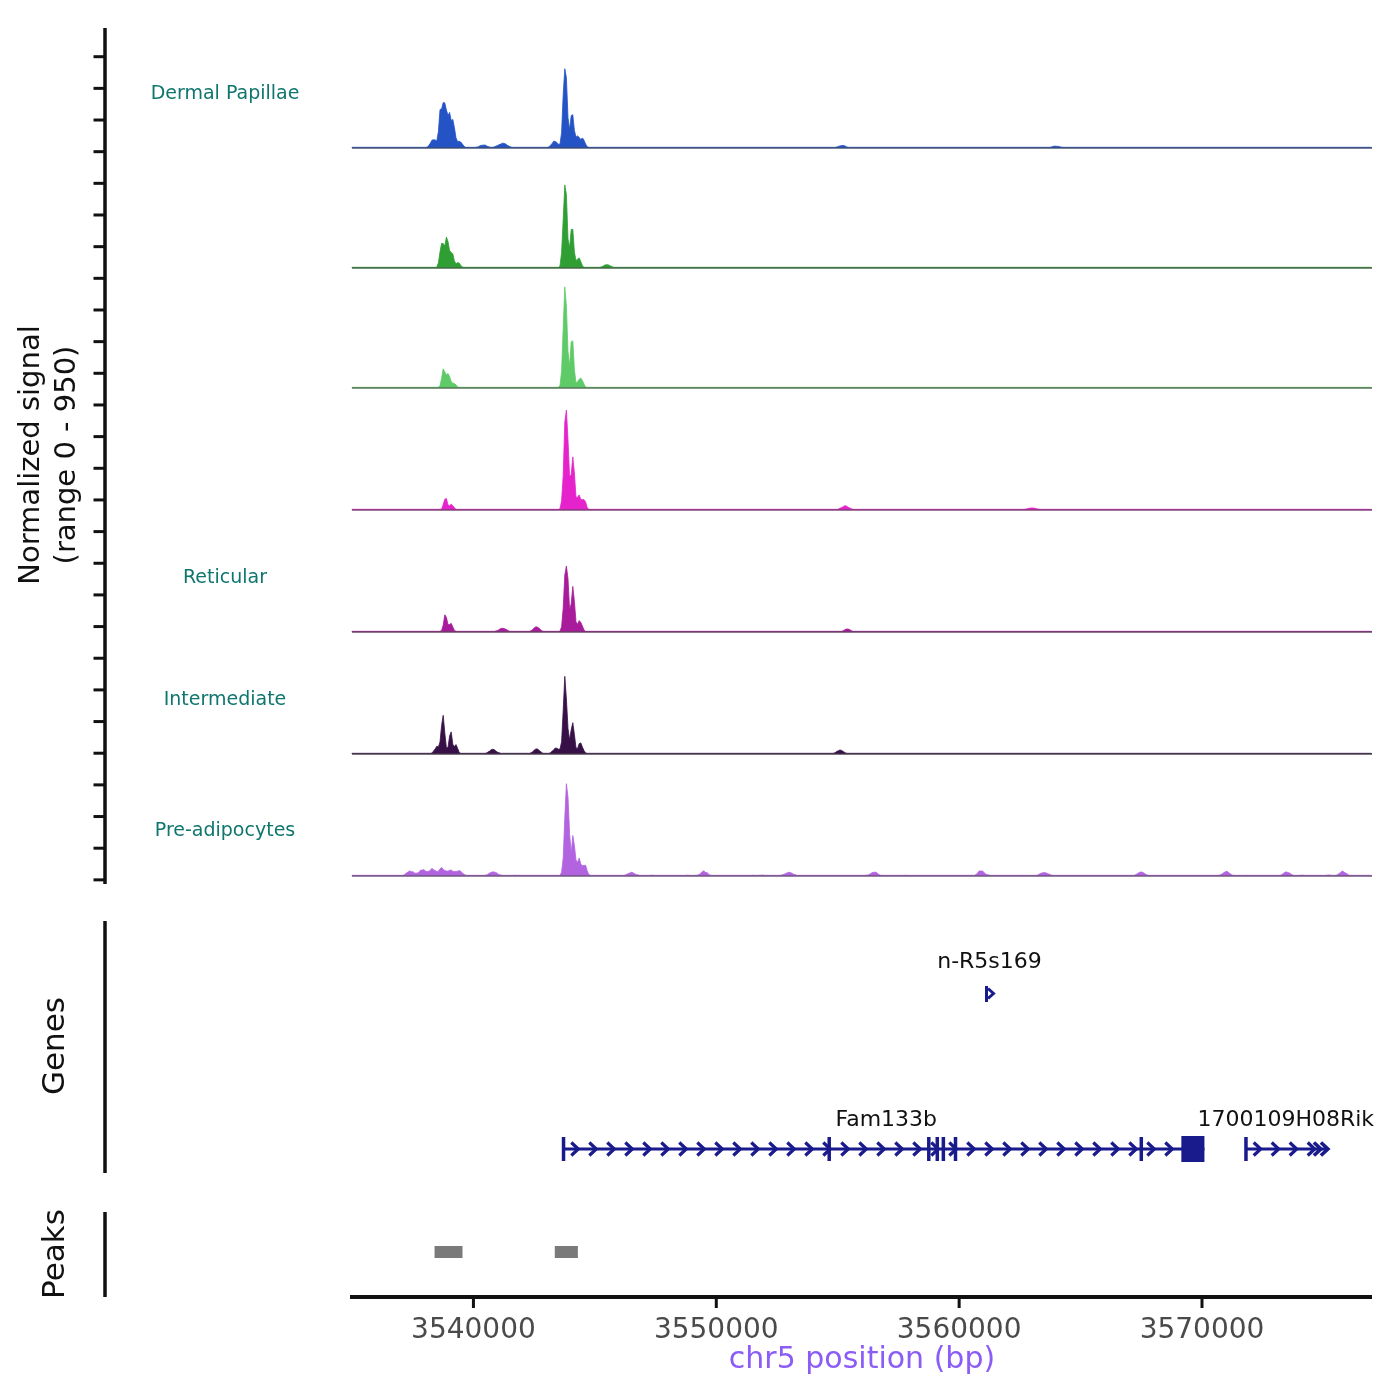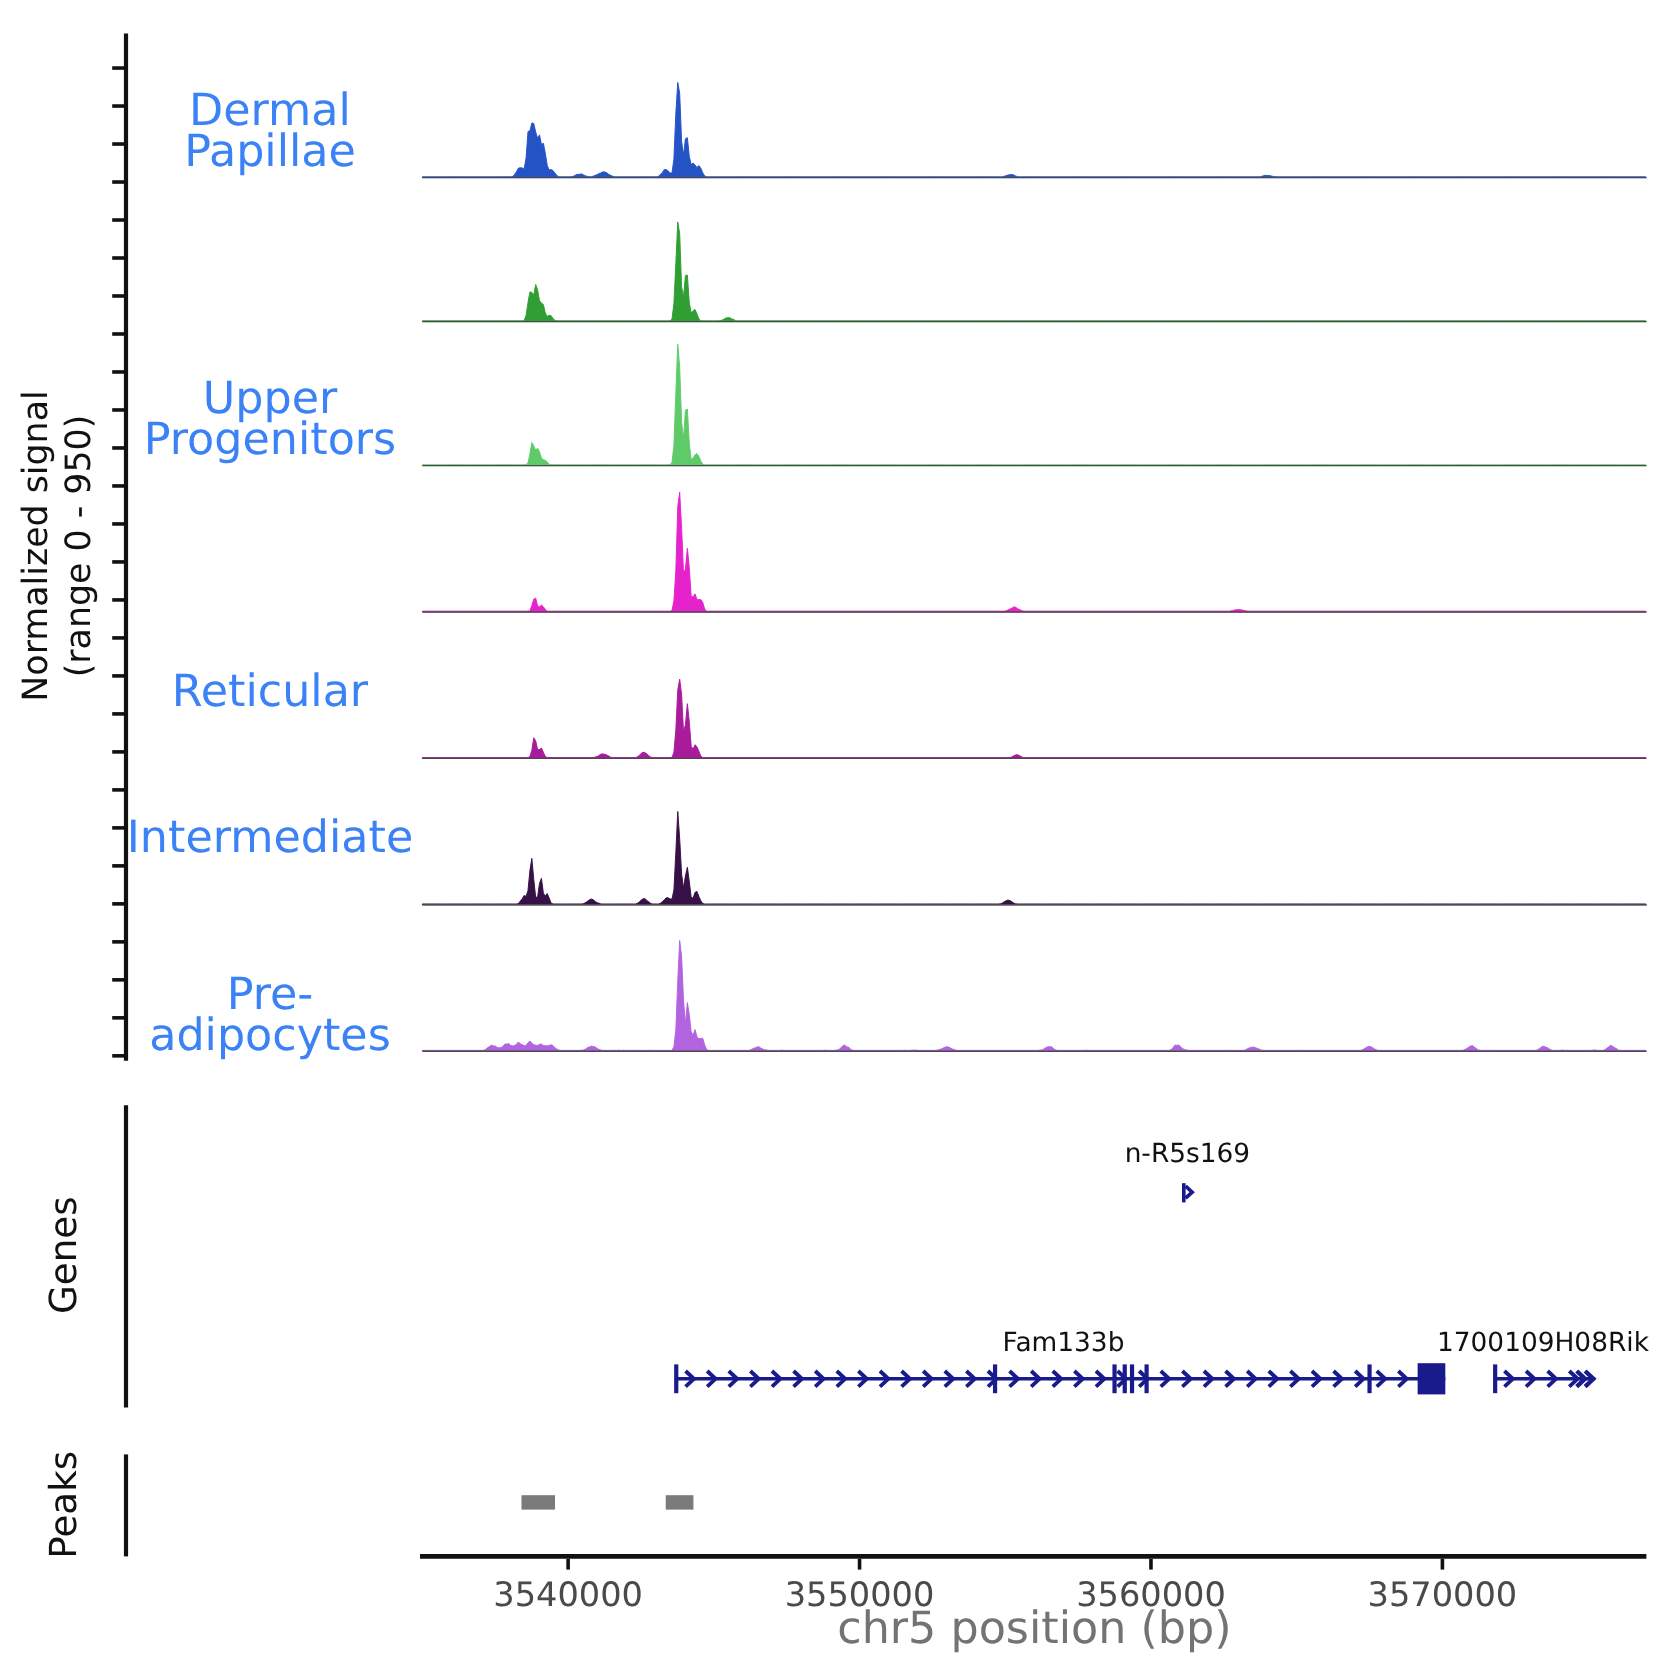--- a/index.html
+++ b/index.html
@@ -3,22 +3,22 @@
 <meta charset="utf-8">
 <style>
   html,body{margin:0;padding:0;background:#ffffff;}
   #fig{position:relative;width:1400px;height:1400px;background:#ffffff;overflow:hidden;
        font-family:"DejaVu Sans","Liberation Sans",sans-serif;}
   .vlabel{position:absolute;white-space:nowrap;transform:translate(-50%,-50%) rotate(-90deg);
           color:#111;text-align:center;}
   #ylab{font-size:29px;line-height:36px;}
   .seclab{font-size:31px;}
   .tracklab{position:absolute;left:100px;width:250px;text-align:center;
-            font-size:37px;line-height:34px;color:#3b82f6;}
-  #xtitle{position:absolute;transform:translate(-50%,-50%);font-size:37px;color:#737373;}
+            font-size:19px;line-height:34px;color:#0f766e;}
+  #xtitle{position:absolute;transform:translate(-50%,-50%);font-size:30px;color:#8b5cf6;}
   svg{position:absolute;left:0;top:0;}
   text{font-family:"DejaVu Sans","Liberation Sans",sans-serif;}
 </style>
 </head>
 <body>
 
 <div id="fig">
 
   <svg id="canvas" width="1400" height="1400">
       <path d="M 352 148 L 352.0 147.3 L 353.6 147.3 L 355.2 147.3 L 356.8 147.3 L 358.4 147.3 L 360.0 147.3 L 361.6 147.3 L 363.2 147.3 L 364.8 147.3 L 366.4 147.3 L 368.0 147.3 L 369.6 147.3 L 371.2 147.3 L 372.8 147.3 L 374.4 147.3 L 376.0 147.3 L 377.6 147.3 L 379.2 147.3 L 380.8 147.3 L 382.4 147.3 L 384.0 147.3 L 385.6 147.3 L 387.2 147.3 L 388.8 147.3 L 390.4 147.3 L 392.0 147.3 L 393.6 147.3 L 395.2 147.3 L 396.8 147.3 L 398.4 147.3 L 400.0 147.3 L 401.6 147.3 L 403.2 147.3 L 404.8 147.3 L 406.4 147.3 L 408.0 147.3 L 409.6 147.3 L 411.2 147.3 L 412.8 147.3 L 414.4 147.3 L 416.0 147.3 L 417.6 147.3 L 419.2 147.3 L 420.8 147.3 L 422.4 147.3 L 424.0 147.3 L 425.6 147.3 L 427.2 147.1 L 428.8 145.5 L 430.4 143.1 L 432.0 140.1 L 433.6 139.8 L 435.2 139.9 L 436.8 140.9 L 438.4 131.6 L 440.0 109.6 L 441.6 109.0 L 443.2 102.5 L 444.8 102.9 L 446.4 110.0 L 448.0 115.2 L 449.6 112.4 L 451.2 120.5 L 452.8 119.4 L 454.4 127.6 L 456.0 137.8 L 457.6 141.6 L 459.2 141.3 L 460.8 142.1 L 462.4 144.1 L 464.0 146.2 L 465.6 147.3 L 467.2 147.3 L 468.8 147.3 L 470.4 147.3 L 472.0 147.3 L 473.6 147.3 L 475.2 147.3 L 476.8 147.1 L 478.4 146.7 L 480.0 145.7 L 481.6 145.3 L 483.2 145.2 L 484.8 144.9 L 486.4 145.8 L 488.0 146.6 L 489.6 147.0 L 491.2 147.3 L 492.8 147.2 L 494.4 146.8 L 496.0 146.1 L 497.6 145.6 L 499.2 144.6 L 500.8 144.1 L 502.4 143.2 L 504.0 143.4 L 505.6 143.9 L 507.2 145.3 L 508.8 146.0 L 510.4 146.8 L 512.0 147.3 L 513.6 147.3 L 515.2 147.3 L 516.8 147.3 L 518.4 147.3 L 520.0 147.3 L 521.6 147.3 L 523.2 147.3 L 524.8 147.3 L 526.4 147.3 L 528.0 147.3 L 529.6 147.3 L 531.2 147.3 L 532.8 147.3 L 534.4 147.3 L 536.0 147.3 L 537.6 147.3 L 539.2 147.3 L 540.8 147.3 L 542.4 147.3 L 544.0 147.3 L 545.6 147.3 L 547.2 147.3 L 548.8 146.9 L 550.4 145.3 L 552.0 143.8 L 553.6 141.2 L 555.2 141.4 L 556.8 142.4 L 558.4 144.2 L 560.0 144.2 L 561.6 132.4 L 563.2 94.5 L 564.8 68.7 L 566.4 77.8 L 568.0 117.7 L 569.6 129.4 L 571.2 115.6 L 572.8 114.7 L 574.4 130.4 L 576.0 137.1 L 577.6 135.9 L 579.2 137.4 L 580.8 139.5 L 582.4 138.0 L 584.0 140.2 L 585.6 143.9 L 587.2 146.7 L 588.8 147.3 L 590.4 147.3 L 592.0 147.3 L 593.6 147.3 L 595.2 147.3 L 596.8 147.3 L 598.4 147.3 L 600.0 147.3 L 601.6 147.3 L 603.2 147.3 L 604.8 147.3 L 606.4 147.3 L 608.0 147.3 L 609.6 147.3 L 611.2 147.3 L 612.8 147.3 L 614.4 147.3 L 616.0 147.3 L 617.6 147.3 L 619.2 147.3 L 620.8 147.3 L 622.4 147.3 L 624.0 147.3 L 625.6 147.3 L 627.2 147.3 L 628.8 147.3 L 630.4 147.3 L 632.0 147.3 L 633.6 147.3 L 635.2 147.3 L 636.8 147.3 L 638.4 147.3 L 640.0 147.3 L 641.6 147.3 L 643.2 147.3 L 644.8 147.3 L 646.4 147.3 L 648.0 147.3 L 649.6 147.3 L 651.2 147.3 L 652.8 147.3 L 654.4 147.3 L 656.0 147.3 L 657.6 147.3 L 659.2 147.3 L 660.8 147.3 L 662.4 147.3 L 664.0 147.3 L 665.6 147.3 L 667.2 147.3 L 668.8 147.3 L 670.4 147.3 L 672.0 147.3 L 673.6 147.3 L 675.2 147.3 L 676.8 147.3 L 678.4 147.3 L 680.0 147.3 L 681.6 147.3 L 683.2 147.3 L 684.8 147.3 L 686.4 147.3 L 688.0 147.3 L 689.6 147.3 L 691.2 147.3 L 692.8 147.3 L 694.4 147.3 L 696.0 147.3 L 697.6 147.3 L 699.2 147.3 L 700.8 147.3 L 702.4 147.3 L 704.0 147.3 L 705.6 147.3 L 707.2 147.3 L 708.8 147.3 L 710.4 147.3 L 712.0 147.3 L 713.6 147.3 L 715.2 147.3 L 716.8 147.3 L 718.4 147.3 L 720.0 147.3 L 721.6 147.3 L 723.2 147.3 L 724.8 147.3 L 726.4 147.3 L 728.0 147.3 L 729.6 147.3 L 731.2 147.3 L 732.8 147.3 L 734.4 147.3 L 736.0 147.3 L 737.6 147.3 L 739.2 147.3 L 740.8 147.3 L 742.4 147.3 L 744.0 147.3 L 745.6 147.3 L 747.2 147.3 L 748.8 147.3 L 750.4 147.3 L 752.0 147.3 L 753.6 147.3 L 755.2 147.3 L 756.8 147.3 L 758.4 147.3 L 760.0 147.3 L 761.6 147.3 L 763.2 147.3 L 764.8 147.3 L 766.4 147.3 L 768.0 147.3 L 769.6 147.3 L 771.2 147.3 L 772.8 147.3 L 774.4 147.3 L 776.0 147.3 L 777.6 147.3 L 779.2 147.3 L 780.8 147.3 L 782.4 147.3 L 784.0 147.3 L 785.6 147.3 L 787.2 147.3 L 788.8 147.3 L 790.4 147.3 L 792.0 147.3 L 793.6 147.3 L 795.2 147.3 L 796.8 147.3 L 798.4 147.3 L 800.0 147.3 L 801.6 147.3 L 803.2 147.3 L 804.8 147.3 L 806.4 147.3 L 808.0 147.3 L 809.6 147.3 L 811.2 147.3 L 812.8 147.3 L 814.4 147.3 L 816.0 147.3 L 817.6 147.3 L 819.2 147.3 L 820.8 147.3 L 822.4 147.3 L 824.0 147.3 L 825.6 147.3 L 827.2 147.3 L 828.8 147.3 L 830.4 147.3 L 832.0 147.3 L 833.6 147.3 L 835.2 147.3 L 836.8 146.9 L 838.4 146.4 L 840.0 145.9 L 841.6 145.6 L 843.2 145.4 L 844.8 145.8 L 846.4 146.7 L 848.0 147.2 L 849.6 147.3 L 851.2 147.3 L 852.8 147.3 L 854.4 147.3 L 856.0 147.3 L 857.6 147.3 L 859.2 147.3 L 860.8 147.3 L 862.4 147.3 L 864.0 147.3 L 865.6 147.3 L 867.2 147.3 L 868.8 147.3 L 870.4 147.3 L 872.0 147.3 L 873.6 147.3 L 875.2 147.3 L 876.8 147.3 L 878.4 147.3 L 880.0 147.3 L 881.6 147.3 L 883.2 147.3 L 884.8 147.3 L 886.4 147.3 L 888.0 147.3 L 889.6 147.3 L 891.2 147.3 L 892.8 147.3 L 894.4 147.3 L 896.0 147.3 L 897.6 147.3 L 899.2 147.3 L 900.8 147.3 L 902.4 147.3 L 904.0 147.3 L 905.6 147.3 L 907.2 147.3 L 908.8 147.3 L 910.4 147.3 L 912.0 147.3 L 913.6 147.3 L 915.2 147.3 L 916.8 147.3 L 918.4 147.3 L 920.0 147.3 L 921.6 147.3 L 923.2 147.3 L 924.8 147.3 L 926.4 147.3 L 928.0 147.3 L 929.6 147.3 L 931.2 147.3 L 932.8 147.3 L 934.4 147.3 L 936.0 147.3 L 937.6 147.3 L 939.2 147.3 L 940.8 147.3 L 942.4 147.3 L 944.0 147.3 L 945.6 147.3 L 947.2 147.3 L 948.8 147.3 L 950.4 147.3 L 952.0 147.3 L 953.6 147.3 L 955.2 147.3 L 956.8 147.3 L 958.4 147.3 L 960.0 147.3 L 961.6 147.3 L 963.2 147.3 L 964.8 147.3 L 966.4 147.3 L 968.0 147.3 L 969.6 147.3 L 971.2 147.3 L 972.8 147.3 L 974.4 147.3 L 976.0 147.3 L 977.6 147.3 L 979.2 147.3 L 980.8 147.3 L 982.4 147.3 L 984.0 147.3 L 985.6 147.3 L 987.2 147.3 L 988.8 147.3 L 990.4 147.3 L 992.0 147.3 L 993.6 147.3 L 995.2 147.3 L 996.8 147.3 L 998.4 147.3 L 1000.0 147.3 L 1001.6 147.3 L 1003.2 147.3 L 1004.8 147.3 L 1006.4 147.3 L 1008.0 147.3 L 1009.6 147.3 L 1011.2 147.3 L 1012.8 147.3 L 1014.4 147.3 L 1016.0 147.3 L 1017.6 147.3 L 1019.2 147.3 L 1020.8 147.3 L 1022.4 147.3 L 1024.0 147.3 L 1025.6 147.3 L 1027.2 147.3 L 1028.8 147.3 L 1030.4 147.3 L 1032.0 147.3 L 1033.6 147.3 L 1035.2 147.3 L 1036.8 147.3 L 1038.4 147.3 L 1040.0 147.3 L 1041.6 147.3 L 1043.2 147.3 L 1044.8 147.3 L 1046.4 147.3 L 1048.0 147.3 L 1049.6 147.3 L 1051.2 147.0 L 1052.8 146.5 L 1054.4 146.1 L 1056.0 146.3 L 1057.6 146.3 L 1059.2 146.6 L 1060.8 147.0 L 1062.4 147.2 L 1064.0 147.3 L 1065.6 147.3 L 1067.2 147.3 L 1068.8 147.3 L 1070.4 147.3 L 1072.0 147.3 L 1073.6 147.3 L 1075.2 147.3 L 1076.8 147.3 L 1078.4 147.3 L 1080.0 147.3 L 1081.6 147.3 L 1083.2 147.3 L 1084.8 147.3 L 1086.4 147.3 L 1088.0 147.3 L 1089.6 147.3 L 1091.2 147.3 L 1092.8 147.3 L 1094.4 147.3 L 1096.0 147.3 L 1097.6 147.3 L 1099.2 147.3 L 1100.8 147.3 L 1102.4 147.3 L 1104.0 147.3 L 1105.6 147.3 L 1107.2 147.3 L 1108.8 147.3 L 1110.4 147.3 L 1112.0 147.3 L 1113.6 147.3 L 1115.2 147.3 L 1116.8 147.3 L 1118.4 147.3 L 1120.0 147.3 L 1121.6 147.3 L 1123.2 147.3 L 1124.8 147.3 L 1126.4 147.3 L 1128.0 147.3 L 1129.6 147.3 L 1131.2 147.3 L 1132.8 147.3 L 1134.4 147.3 L 1136.0 147.3 L 1137.6 147.3 L 1139.2 147.3 L 1140.8 147.3 L 1142.4 147.3 L 1144.0 147.3 L 1145.6 147.3 L 1147.2 147.3 L 1148.8 147.3 L 1150.4 147.3 L 1152.0 147.3 L 1153.6 147.3 L 1155.2 147.3 L 1156.8 147.3 L 1158.4 147.3 L 1160.0 147.3 L 1161.6 147.3 L 1163.2 147.3 L 1164.8 147.3 L 1166.4 147.3 L 1168.0 147.3 L 1169.6 147.3 L 1171.2 147.3 L 1172.8 147.3 L 1174.4 147.3 L 1176.0 147.3 L 1177.6 147.3 L 1179.2 147.3 L 1180.8 147.3 L 1182.4 147.3 L 1184.0 147.3 L 1185.6 147.3 L 1187.2 147.3 L 1188.8 147.3 L 1190.4 147.3 L 1192.0 147.3 L 1193.6 147.3 L 1195.2 147.3 L 1196.8 147.3 L 1198.4 147.3 L 1200.0 147.3 L 1201.6 147.3 L 1203.2 147.3 L 1204.8 147.3 L 1206.4 147.3 L 1208.0 147.3 L 1209.6 147.3 L 1211.2 147.3 L 1212.8 147.3 L 1214.4 147.3 L 1216.0 147.3 L 1217.6 147.3 L 1219.2 147.3 L 1220.8 147.3 L 1222.4 147.3 L 1224.0 147.3 L 1225.6 147.3 L 1227.2 147.3 L 1228.8 147.3 L 1230.4 147.3 L 1232.0 147.3 L 1233.6 147.3 L 1235.2 147.3 L 1236.8 147.3 L 1238.4 147.3 L 1240.0 147.3 L 1241.6 147.3 L 1243.2 147.3 L 1244.8 147.3 L 1246.4 147.3 L 1248.0 147.3 L 1249.6 147.3 L 1251.2 147.3 L 1252.8 147.3 L 1254.4 147.3 L 1256.0 147.3 L 1257.6 147.3 L 1259.2 147.3 L 1260.8 147.3 L 1262.4 147.3 L 1264.0 147.3 L 1265.6 147.3 L 1267.2 147.3 L 1268.8 147.3 L 1270.4 147.3 L 1272.0 147.3 L 1273.6 147.3 L 1275.2 147.3 L 1276.8 147.3 L 1278.4 147.3 L 1280.0 147.3 L 1281.6 147.3 L 1283.2 147.3 L 1284.8 147.3 L 1286.4 147.3 L 1288.0 147.3 L 1289.6 147.3 L 1291.2 147.3 L 1292.8 147.3 L 1294.4 147.3 L 1296.0 147.3 L 1297.6 147.3 L 1299.2 147.3 L 1300.8 147.3 L 1302.4 147.3 L 1304.0 147.3 L 1305.6 147.3 L 1307.2 147.3 L 1308.8 147.3 L 1310.4 147.3 L 1312.0 147.3 L 1313.6 147.3 L 1315.2 147.3 L 1316.8 147.3 L 1318.4 147.3 L 1320.0 147.3 L 1321.6 147.3 L 1323.2 147.3 L 1324.8 147.3 L 1326.4 147.3 L 1328.0 147.3 L 1329.6 147.3 L 1331.2 147.3 L 1332.8 147.3 L 1334.4 147.3 L 1336.0 147.3 L 1337.6 147.3 L 1339.2 147.3 L 1340.8 147.3 L 1342.4 147.3 L 1344.0 147.3 L 1345.6 147.3 L 1347.2 147.3 L 1348.8 147.3 L 1350.4 147.3 L 1352.0 147.3 L 1353.6 147.3 L 1355.2 147.3 L 1356.8 147.3 L 1358.4 147.3 L 1360.0 147.3 L 1361.6 147.3 L 1363.2 147.3 L 1364.8 147.3 L 1366.4 147.3 L 1368.0 147.3 L 1369.6 147.3 L 1371.2 147.3 L 1372 148 Z" fill="#2453c6" stroke="#2453c6" stroke-width="0.8"></path>
@@ -134,21 +134,20 @@
       <line x1="1202" y1="1299" x2="1202" y2="1308" stroke="#111" stroke-width="3"></line>
       <text x="1202" y="1338" text-anchor="middle" font-size="28" fill="#4a4a4a">3570000</text>
     </svg>
 
   <div id="ylab" class="vlabel" style="left:47px;top:455px;">
     <span>Normalized signal</span><br>
     <span>(range 0 - 950)</span>
   </div>
 
   <div class="tracklab" style="top:75px;">Dermal Papillae</div>
-  <div class="tracklab" style="top:315px;">Upper Progenitors</div>
   <div class="tracklab" style="top:559px;">Reticular</div>
   <div class="tracklab" style="top:681px;">Intermediate</div>
   <div class="tracklab" style="top:812px;text-align:center;">Pre-adipocytes</div>
 
   <div class="vlabel seclab" style="left:53px;top:1046px;">Genes</div>
   <div class="vlabel seclab" style="left:53px;top:1254px;">Peaks</div>
 
   <div id="xtitle" style="left:862px;top:1357px;">chr5 position (bp)</div>
 </div>
 

